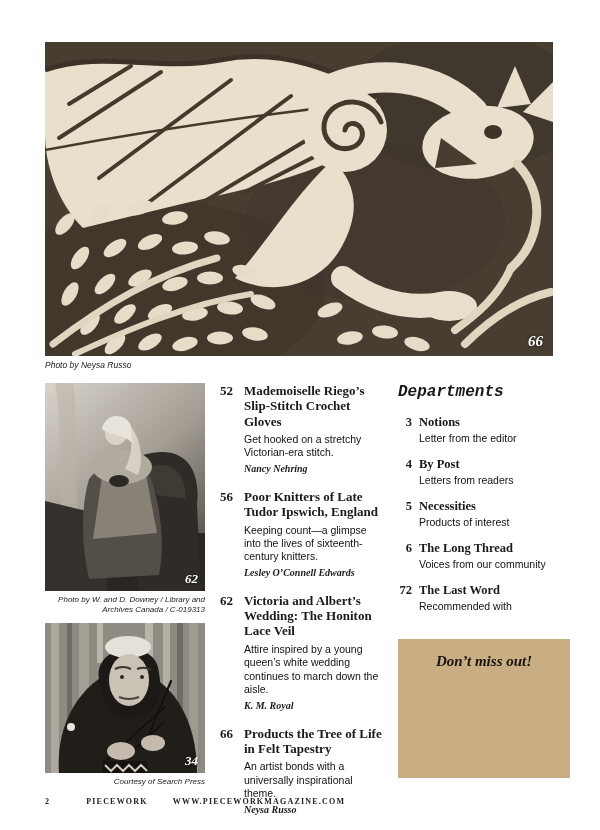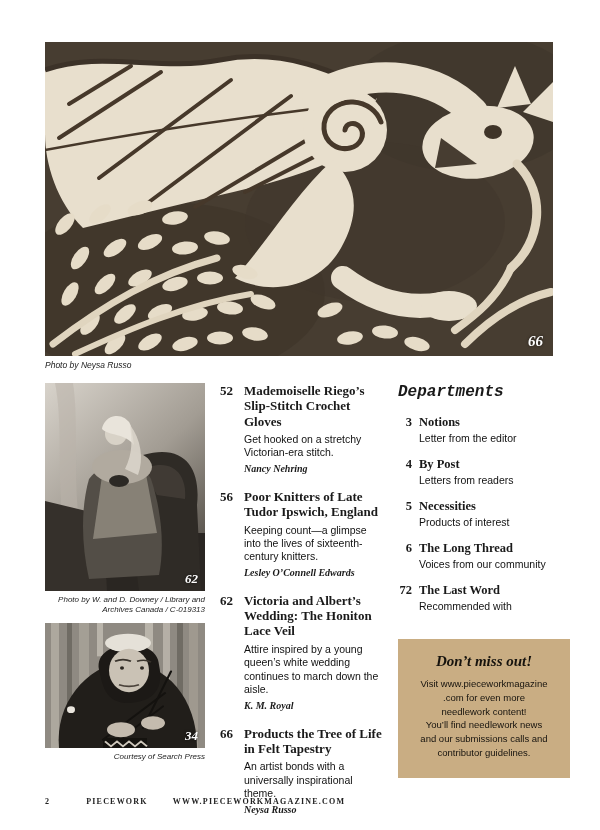--- a/index.html
+++ b/index.html
@@ -161,21 +161,21 @@
           <ellipse cx="77" cy="84" rx="30" ry="17" fill="#b1aa9f"></ellipse>
           <circle cx="71" cy="51" r="11" fill="#d8d2c7"></circle>
           <path d="M57,46 a15,15 0 0 1 29,-3 L89,62 C80,50 64,53 57,46 Z" fill="#e9e4db"></path>
           <path d="M85,42 C96,56 99,76 93,92 L80,86 C88,70 87,56 85,42 Z" fill="#ddd7cd" opacity="0.85"></path>
           <ellipse cx="74" cy="98" rx="10" ry="6" fill="#2c2925"></ellipse>
         </svg>
         <span class="photo-num">62</span>
       </div>
       <div class="photo-caption">Photo by W. and D. Downey / Library and Archives Canada / C-019313</div>
 
-      <div class="bw-photo" style="height:125px">
+      <div class="bw-photo" style="height:150px">
         <svg viewBox="0 0 160 150" preserveAspectRatio="none">
           <rect width="160" height="150" fill="#8f8a82"></rect>
           <g opacity="0.6">
             <rect x="6" width="8" height="150" fill="#c2bcb2"></rect>
             <rect x="22" width="5" height="150" fill="#5d5951"></rect>
             <rect x="34" width="10" height="150" fill="#b3ada3"></rect>
             <rect x="118" width="7" height="150" fill="#cfc9bf"></rect>
             <rect x="132" width="6" height="150" fill="#5d5951"></rect>
             <rect x="144" width="9" height="150" fill="#aba499"></rect>
             <rect x="52" width="6" height="40" fill="#d6d0c6"></rect>
@@ -274,26 +274,20 @@
       <div class="dept">
         <div class="num">72</div>
         <div>
           <div class="title">The Last Word</div>
           <div class="desc">Recommended with</div>
         </div>
       </div>
 
       <div class="promo" id="promo-box" style="background: rgb(201, 173, 131);">
         <div class="head">Don’t miss out!</div>
-        <div class="body">Visit www.pieceworkmagazine
-.com for even more
-needlework content!
-You’ll find needlework news
-and our submissions calls and
-contributor guidelines.</div>
       </div>
     </div>
   </div>
 
   <div class="footer">
     <span class="pg">2</span>
     <span class="mag">PIECEWORK</span>
     <span class="url">WWW.PIECEWORKMAGAZINE.COM</span>
   </div>
 

